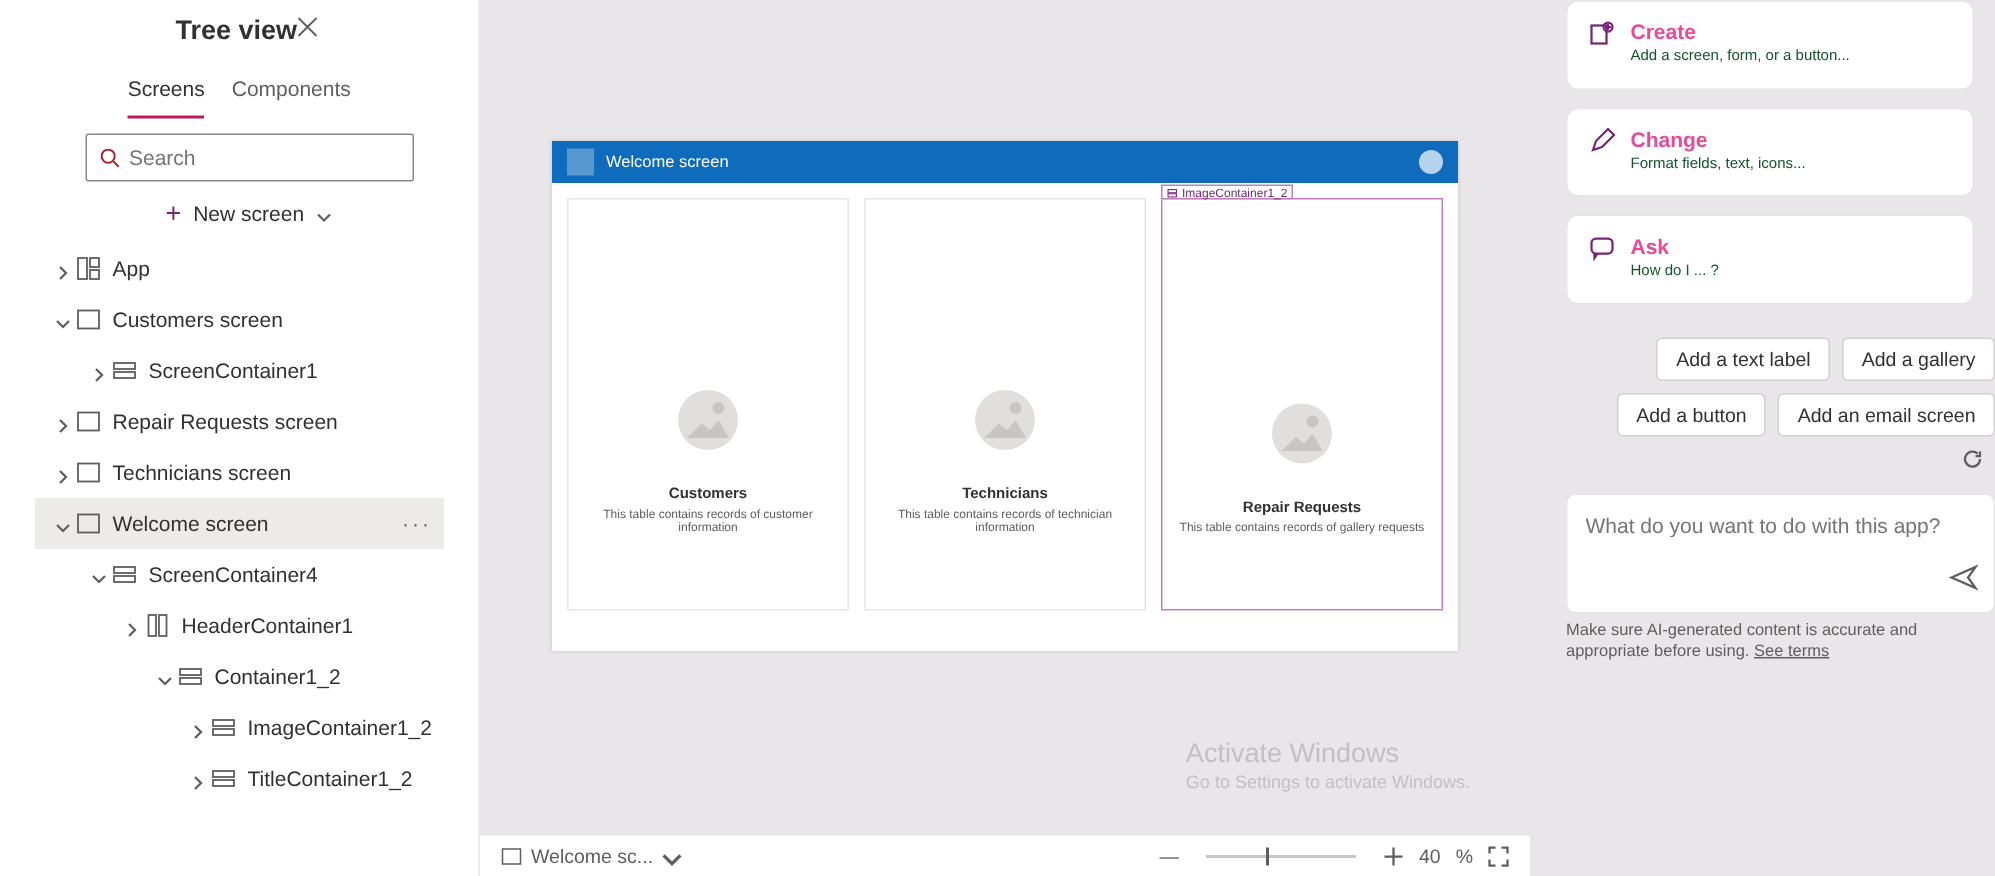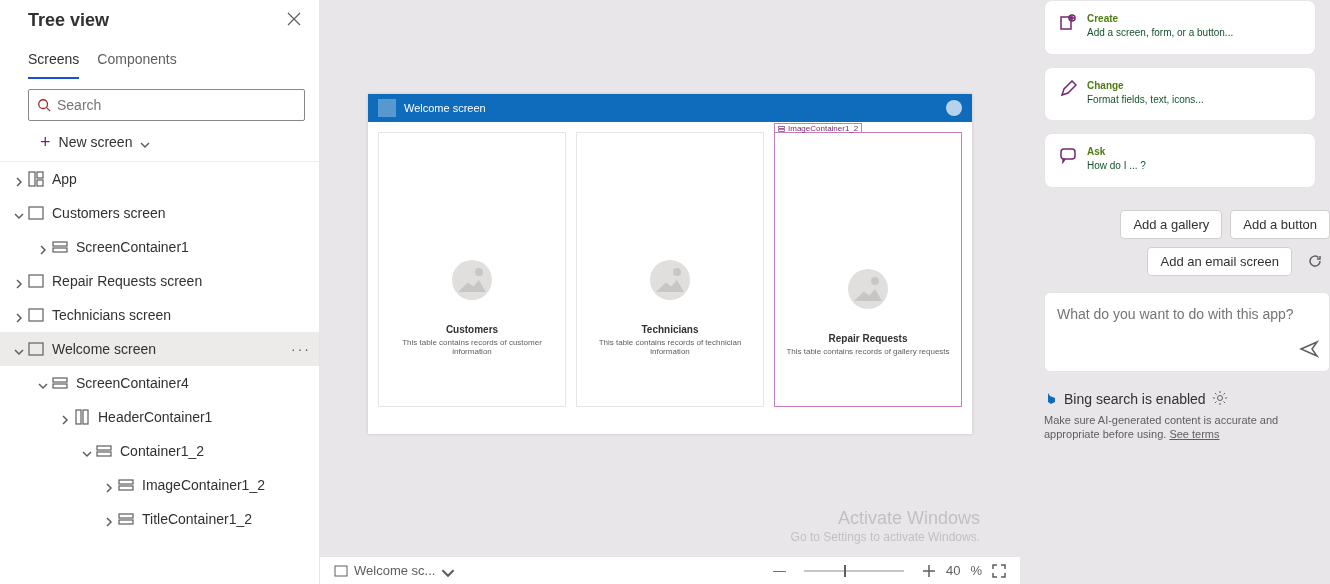--- a/index.html
+++ b/index.html
@@ -1,26 +1,26 @@
 <!DOCTYPE html>
 <html><head>
 <meta charset="utf-8">
 <style>
 * { box-sizing: border-box; margin: 0; padding: 0; font-family: "Segoe UI", Arial, sans-serif; }
 body { width: 1330px; height: 584px; background: #e8e6e9; overflow: hidden; display: flex; }
 
 
-.tree-panel { width: 320px; background: #fff; border-right: 1px solid #e5e5e5; display: flex; flex-direction: column; }
+.tree-panel { width: 320px; background: #fff; border-right: 1px solid #e5e5e5; display: flex; flex-direction: column; align-items: center; }
 .tree-hdr { display: flex; align-items: center; justify-content: space-between; padding: 10px 18px 4px 28px; }
 .tree-hdr h1 { font-size: 18px; font-weight: 700; color: #323130; }
 .close-x { cursor: pointer; }
 .close-x svg { width: 14px; height: 14px; stroke: #605e5c; stroke-width: 1.2; fill: none; }
 .tabs { display: flex; gap: 18px; padding: 0 28px; margin-top: 10px; }
 .tab { font-size: 14px; color: #605e5c; padding: 6px 0 10px; cursor: pointer; }
-.tab.active { color: #323130; border-bottom: 2px solid #1d4ed8; font-weight: 400; }
+.tab.active { color: #323130; border-bottom: 2px solid #be185d; font-weight: 400; }
 .search-wrap { padding: 10px 14px 8px 28px; }
 .search { display: flex; align-items: center; border: 1px solid #8a8886; height: 32px; padding: 0 8px; border-radius: 2px; background: #fff; }
 .search svg { width: 14px; height: 14px; stroke: #a4262c; fill: none; stroke-width: 1.5; }
 .search input { border: none; outline: none; font-size: 14px; margin-left: 6px; flex: 1; color: #605e5c; }
 .newscreen { display: flex; align-items: center; padding: 4px 28px 10px 40px; font-size: 14px; color: #323130; cursor: pointer; }
 .newscreen .plus { color: #742774; font-size: 18px; margin-right: 8px; line-height: 1; }
 .newscreen .chev { margin-left: 8px; }
 .tree-panel hr { border: none; border-top: 1px solid #edebe9; }
 
 .tree { overflow-y: auto; flex: 1; position: relative; }
@@ -62,39 +62,39 @@
 .zoom-slider::after { content: ""; position: absolute; width: 2px; height: 12px; background: #605e5c; top: -5px; left: 40%; }
 .status .btn { cursor: pointer; display: inline-flex; }
 .status svg.ic { width: 14px; height: 14px; stroke: #605e5c; fill: none; stroke-width: 1.5; }
 
 
 .copilot { width: 310px; padding: 0 0 0 4px; display: flex; flex-direction: column; }
 .cp-cards { padding: 0 14px 0 20px; }
 .cp-card { background: #fff; border: 1px solid #e5e5e5; border-radius: 8px; padding: 12px 14px 14px 14px; margin-bottom: 12px; display: flex; gap: 10px; cursor: pointer; }
 .cp-card .cic { flex: 0 0 18px; }
 .cp-card .cic svg { width: 18px; height: 18px; stroke: #742774; fill: none; stroke-width: 1.5; }
-.cp-card h4 { font-size: 10px; font-weight: 700; color: #4d7c0f; margin-bottom: 2px; }
+.cp-card h4 { font-size: 14px; font-weight: 700; color: #ec4899; margin-bottom: 2px; }
 .cp-card p { font-size: 10px; color: #14532d; line-height: 1.35; }
 
 .sugg { padding: 10px 0 10px 20px; display: flex; flex-wrap: wrap; gap: 8px; justify-content: flex-end; }
 .pill { background: #fff; border: 1px solid #d2d0ce; border-radius: 4px; padding: 6px 12px; font-size: 13px; color: #323130; cursor: pointer; }
 .refresh { width: 30px; display: flex; align-items: center; justify-content: center; }
 .refresh svg { width: 14px; height: 14px; stroke: #605e5c; fill: none; stroke-width: 1.5; }
 
 .ask { margin: 6px 0 0 20px; background: #fff; border: 1px solid #e5e5e5; border-radius: 6px; padding: 12px 12px 8px; height: 80px; position: relative; }
 .ask input { border: none; outline: none; font-size: 14px; width: 100%; color: #c2410c; }
 .ask .send { position: absolute; right: 10px; bottom: 8px; cursor: pointer; }
 .ask .send svg { width: 20px; height: 20px; stroke: #605e5c; fill: none; stroke-width: 1.5; }
 
 .bing { margin: 18px 0 0 20px; display: flex; align-items: center; gap: 6px; font-size: 14px; color: #323130; }
 .bing svg { width: 14px; height: 14px; }
 .bing .gear svg { stroke: #605e5c; fill: none; width: 16px; height: 16px; }
 .disclaimer { margin: 4px 0 0 20px; font-size: 11px; color: #605e5c; line-height: 1.35; }
 .disclaimer a { color: #605e5c; }
-.wm { position: absolute; right: 40px; bottom: 38px; font-size: 18px; color: rgba(120,120,120,.35); text-align: right; line-height: 1.3; pointer-events: none; }
+.wm { position: absolute; right: 40px; bottom: 54px; font-size: 18px; color: rgba(120,120,120,.35); line-height: 1.3; pointer-events: none; }
 .wm small { font-size: 12px; display: block; }
 </style>
 </head>
 <body>
 
 <div class="tree-panel">
   <div class="tree-hdr">
     <h1>Tree view</h1>
     <span class="close-x"><svg viewBox="0 0 14 14">
           <path d="M1 1l12 12M13 1L1 13"></path>
@@ -349,41 +349,32 @@
             <rect x="2" y="3" width="14" height="10" rx="3"></rect>
             <path d="M6 13l-2 3v-3"></path>
           </svg></span>
       <div>
           <h4>Ask</h4>
           <p>How do I ... ?</p>
         </div>
     </div>
   </div>
   <div class="sugg">
+    <div class="pill">Add a text label</div>
     <div class="pill">Add a gallery</div>
     <div class="pill">Add a button</div>
     <div class="pill">Add an email screen</div>
     <div class="refresh">
         <svg viewBox="0 0 14 14">
           <path d="M12 7a5 5 0 1 1-1.5-3.5M12 2v3h-3"></path>
         </svg>
       </div>
   </div>
   <div class="ask">
     <input placeholder="What do you want to do with this app?" style="">
     <span class="send"><svg viewBox="0 0 20 20">
           <path d="M2 10l16-7-5 7 5 7-16-7z"></path>
         </svg></span>
   </div>
-  <div class="bing">
-    <svg viewBox="0 0 14 14">
-        <path d="M4 1v9l3 2 4-2V6l-5-2" fill="#0f6cbd" stroke="none"></path>
-      </svg>
-    <span>Bing search is enabled</span>
-    <span class="gear"><svg viewBox="0 0 16 16">
-          <circle cx="8" cy="8" r="2.5"></circle>
-          <path d="M8 1v2M8 13v2M1 8h2M13 8h2M3 3l1.5 1.5M11.5 11.5L13 13M13 3l-1.5 1.5M4.5 11.5L3 13"></path>
-        </svg></span>
-  </div>
   <div class="disclaimer">
     <span>Make sure AI-generated content is accurate and appropriate before using. </span><a href="#">See terms</a>
   </div>
 </div>
 
 </body></html>

